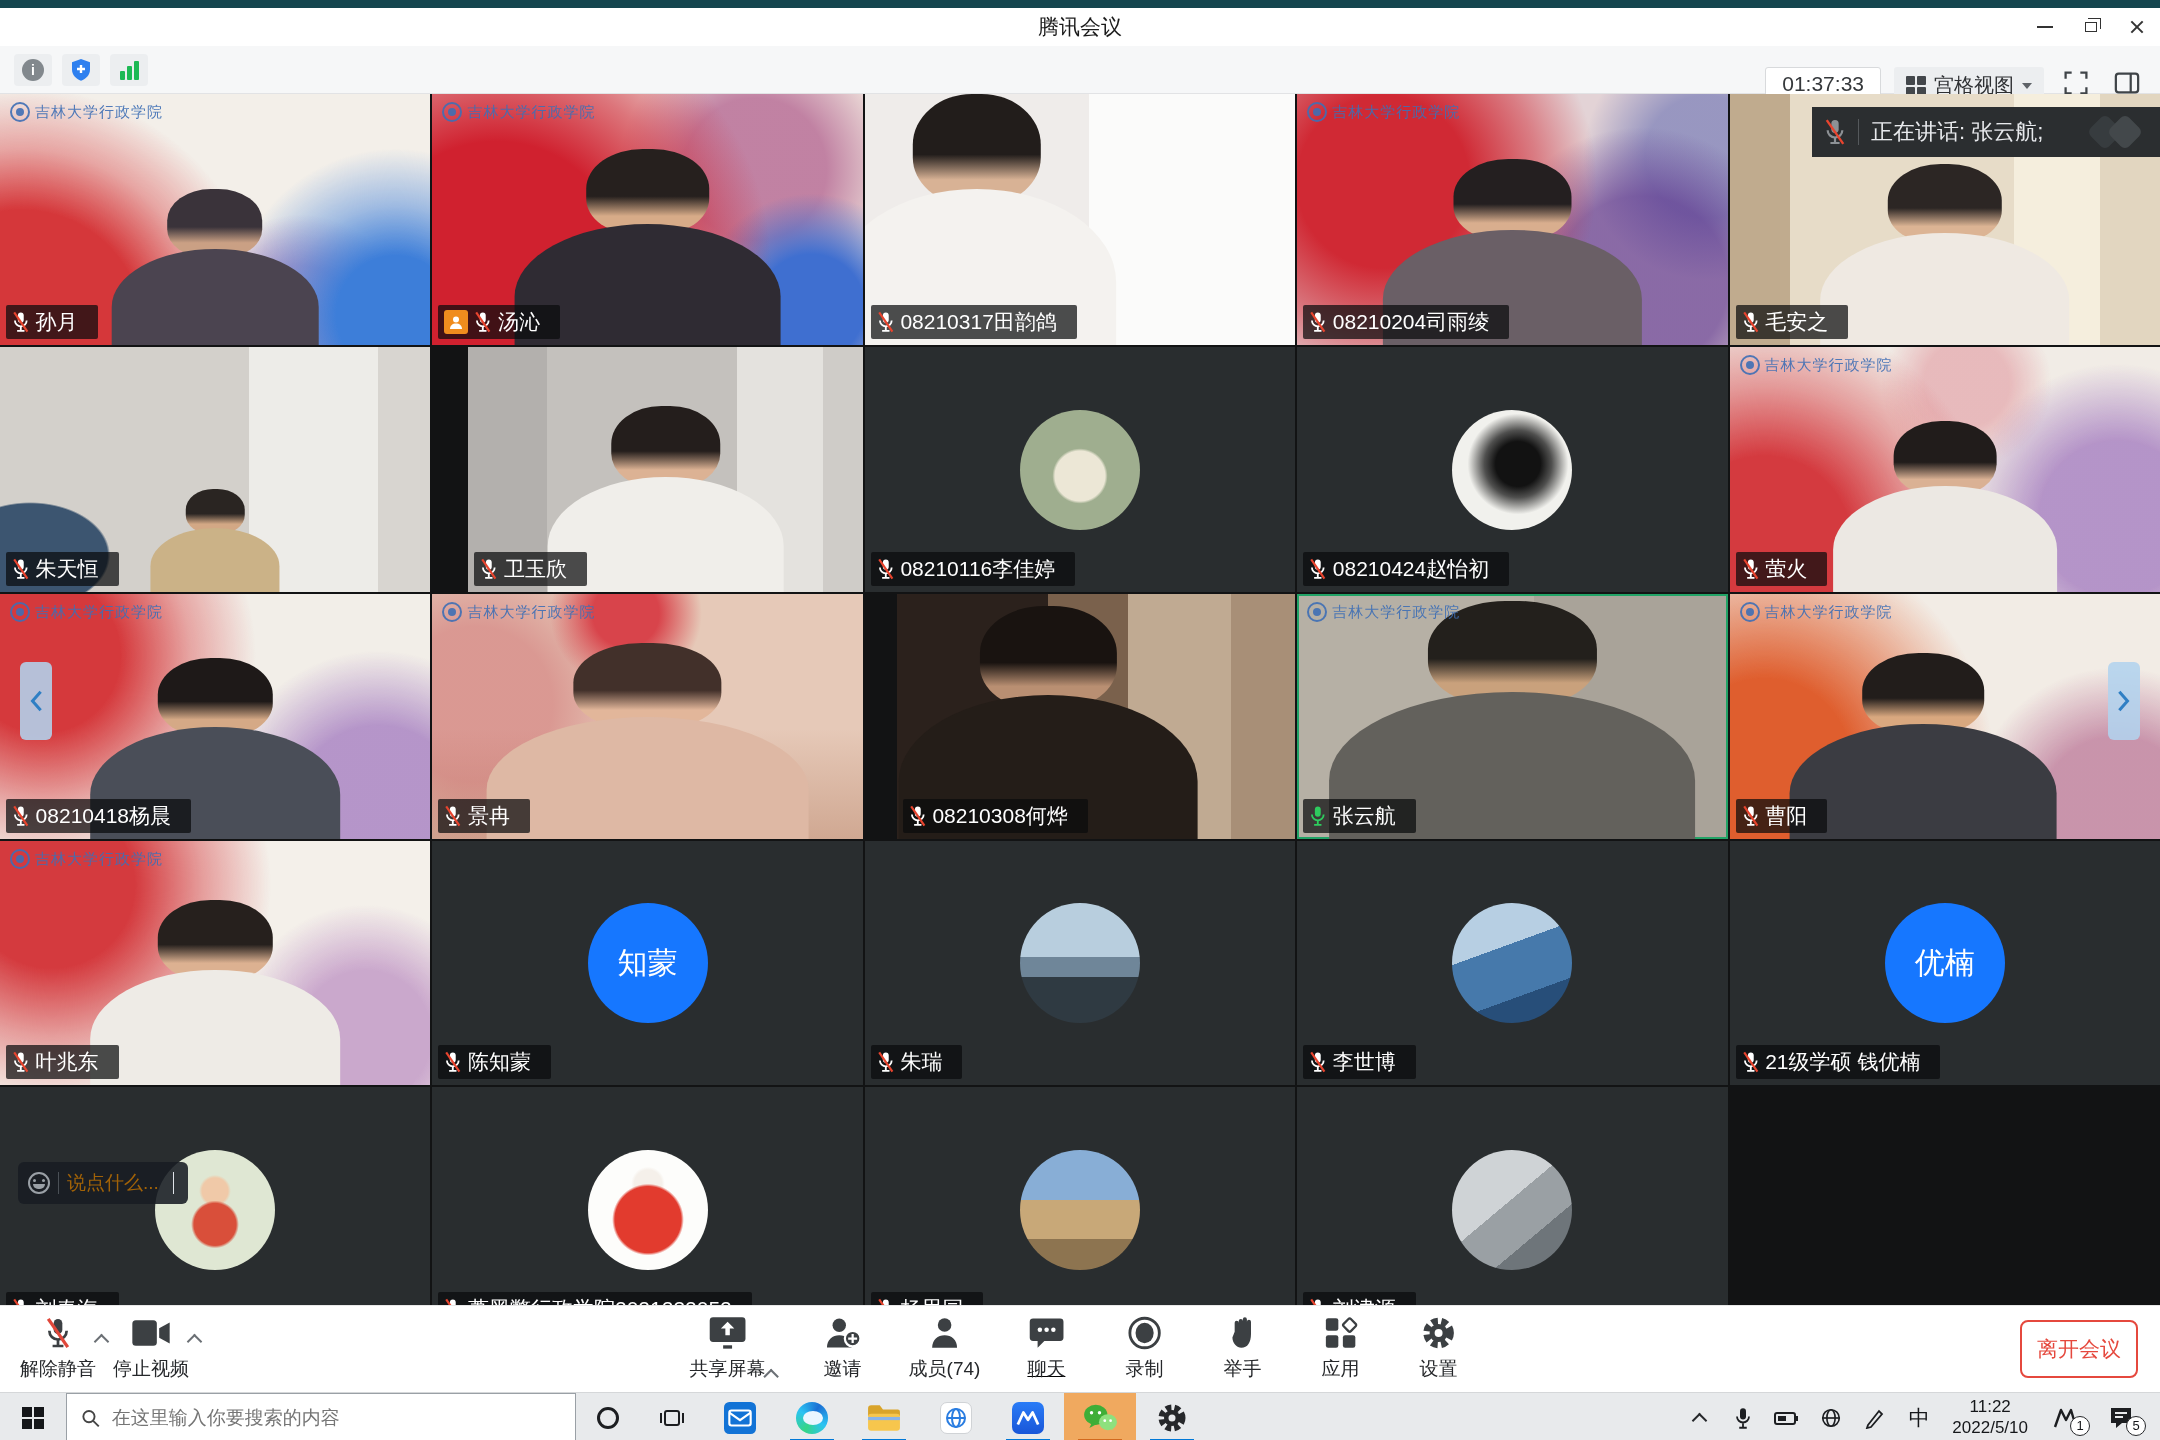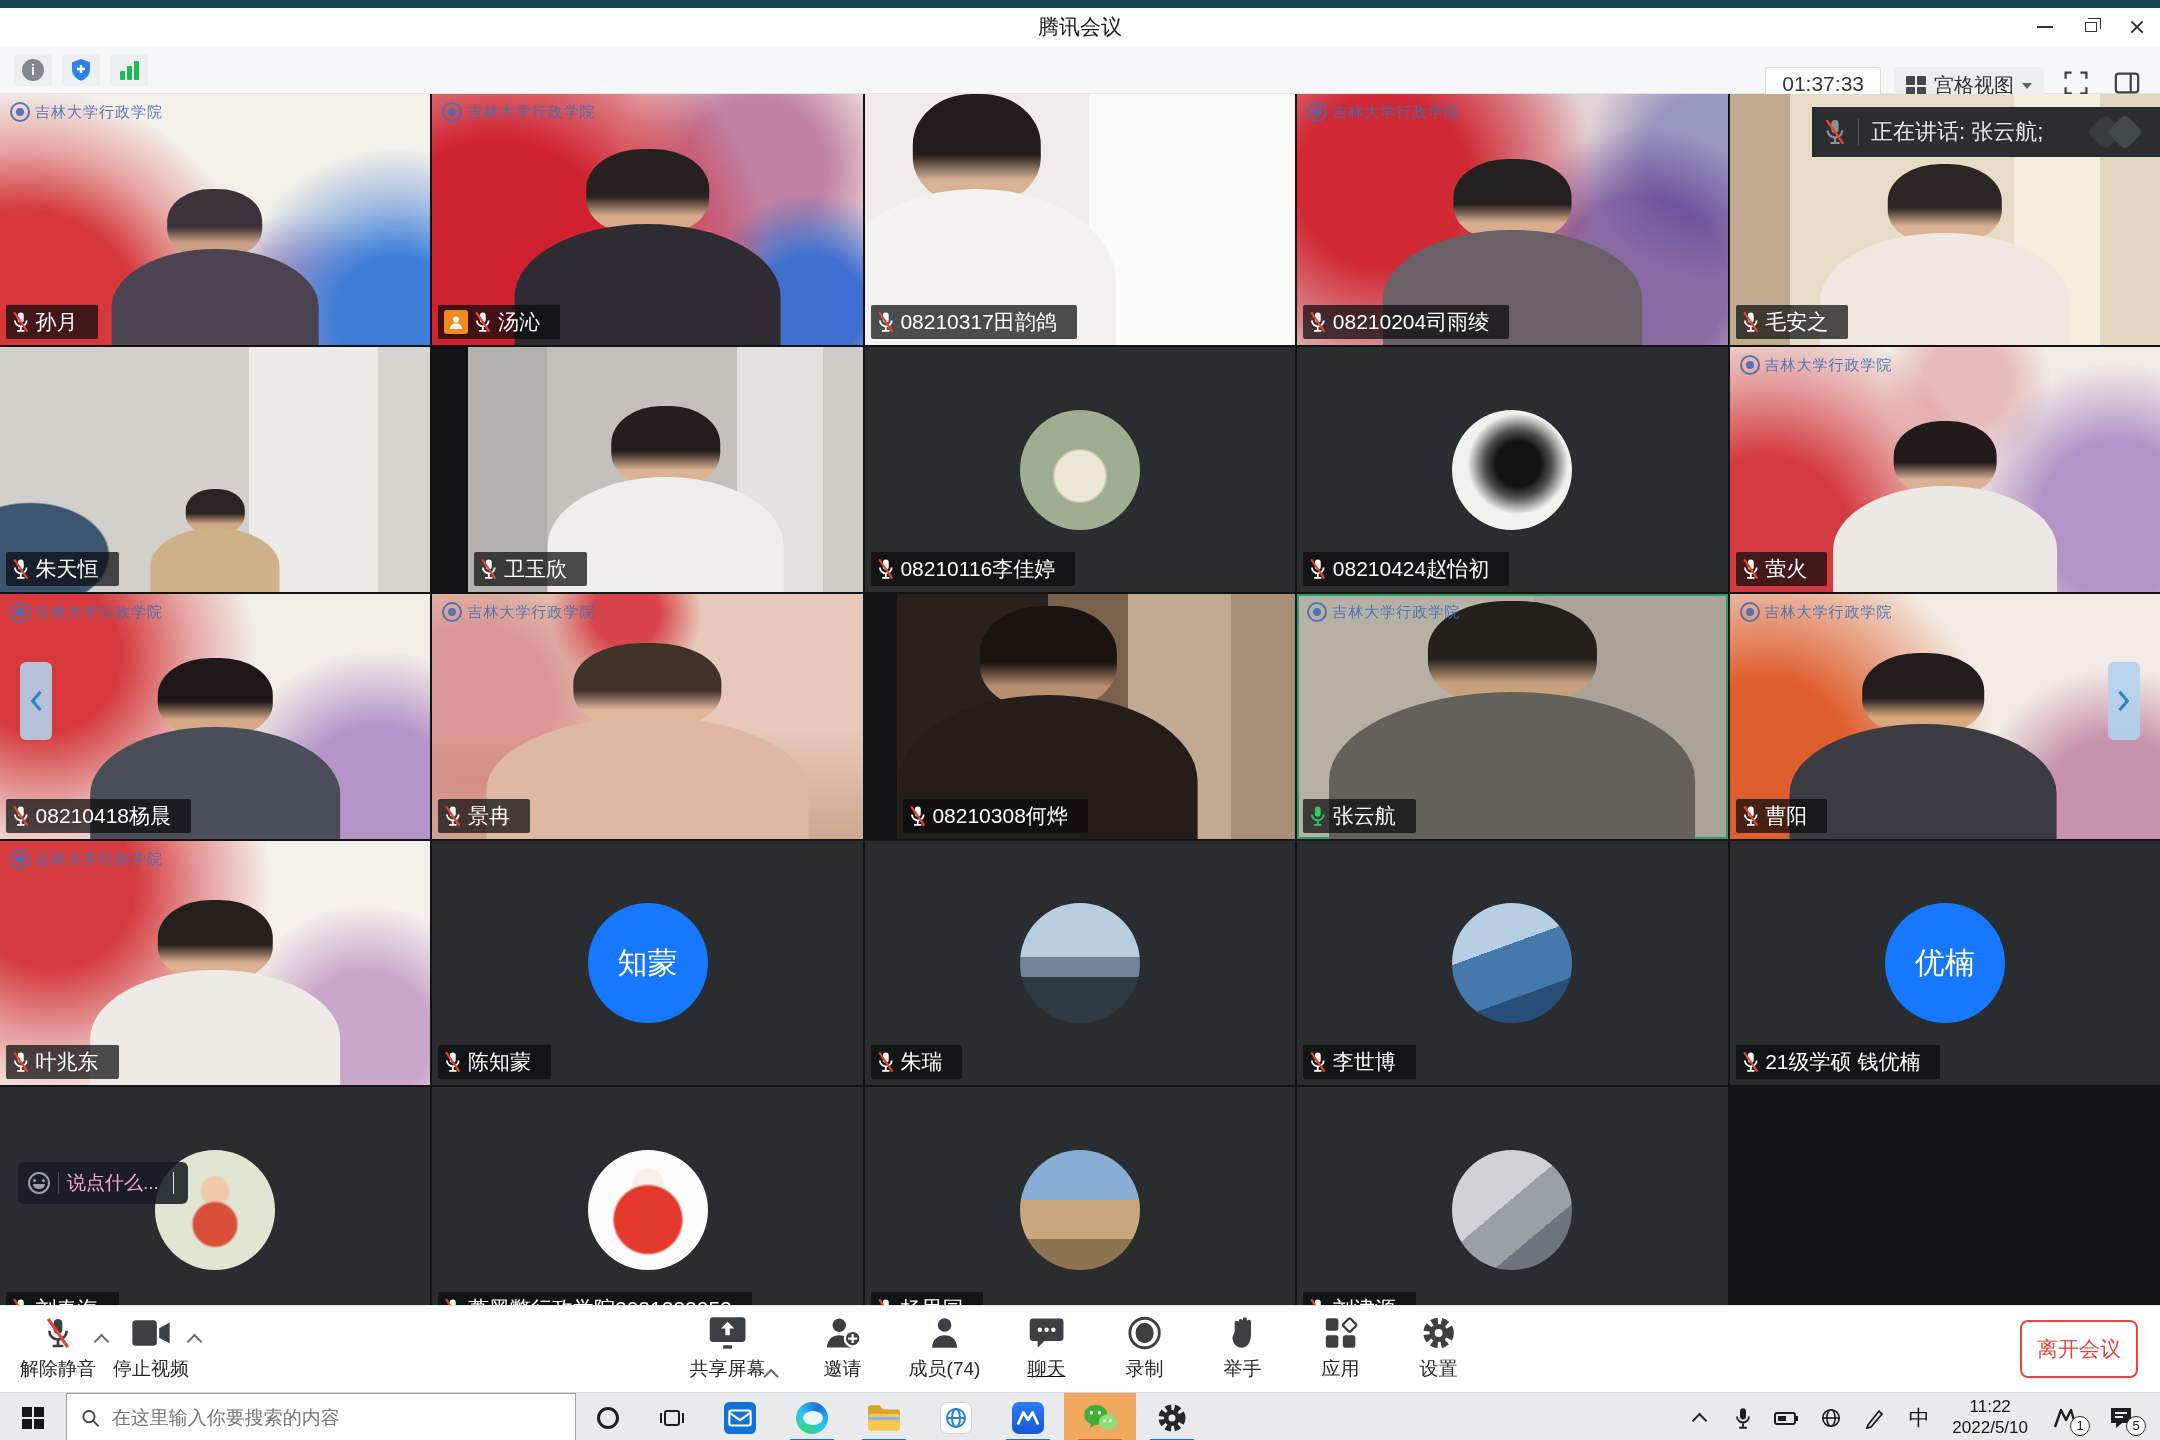--- a/index.html
+++ b/index.html
@@ -139,21 +139,21 @@
                display:flex; align-items:center; justify-content:center; z-index:7; cursor:pointer; }
   .nav-left { left:20px; } .nav-right { right:20px; }
 
   
   .chatbar { position:absolute; left:18px; top:1068px; width:170px; height:42px; background:rgba(24,29,35,.88); border-radius:6px;
              display:flex; align-items:center; padding:0 10px; gap:8px; z-index:7; }
   .chat-smile { width:22px; height:22px; border-radius:50%; border:2px solid #9aa0a6; position:relative; flex:none; }
   .chat-smile::before { content:""; position:absolute; left:3px; top:5px; width:3px; height:3px; background:#9aa0a6; border-radius:50%; box-shadow:9px 0 0 #9aa0a6; }
   .chat-smile::after { content:""; position:absolute; left:3px; bottom:3px; width:12px; height:5px; border-radius:0 0 10px 10px; background:#9aa0a6; }
   .chat-div { width:1px; height:22px; background:#4a5056; }
-  .chat-ph { color:#f9a8d4; font-size:19px; white-space:nowrap; }
+  .chat-ph { color:#a16207; font-size:19px; white-space:nowrap; }
   .chat-caret { width:1px; height:22px; background:#dfe3e8; margin-left:6px; }
 
   
   .controlbar { position:relative; height:87px; background:#fff; border-top:1px solid #e8e8e8; }
   .ctrl-left { position:absolute; left:20px; top:8px; display:flex; align-items:flex-start; gap:6px; }
   .ctrl-center { position:absolute; left:50%; top:8px; transform:translateX(-50%); display:flex; align-items:flex-start; gap:34px; }
   .ctrl { display:flex; flex-direction:column; align-items:center; min-width:64px; cursor:pointer; }
   .ctrl .ci { height:38px; display:flex; align-items:center; justify-content:center; }
   .ctrl .cl { margin-top:4px; font-size:19px; color:#26282b; white-space:nowrap; }
   .chev-up { width:11px; height:11px; border-left:2.5px solid #6b7075; border-top:2.5px solid #6b7075; transform:rotate(45deg);

